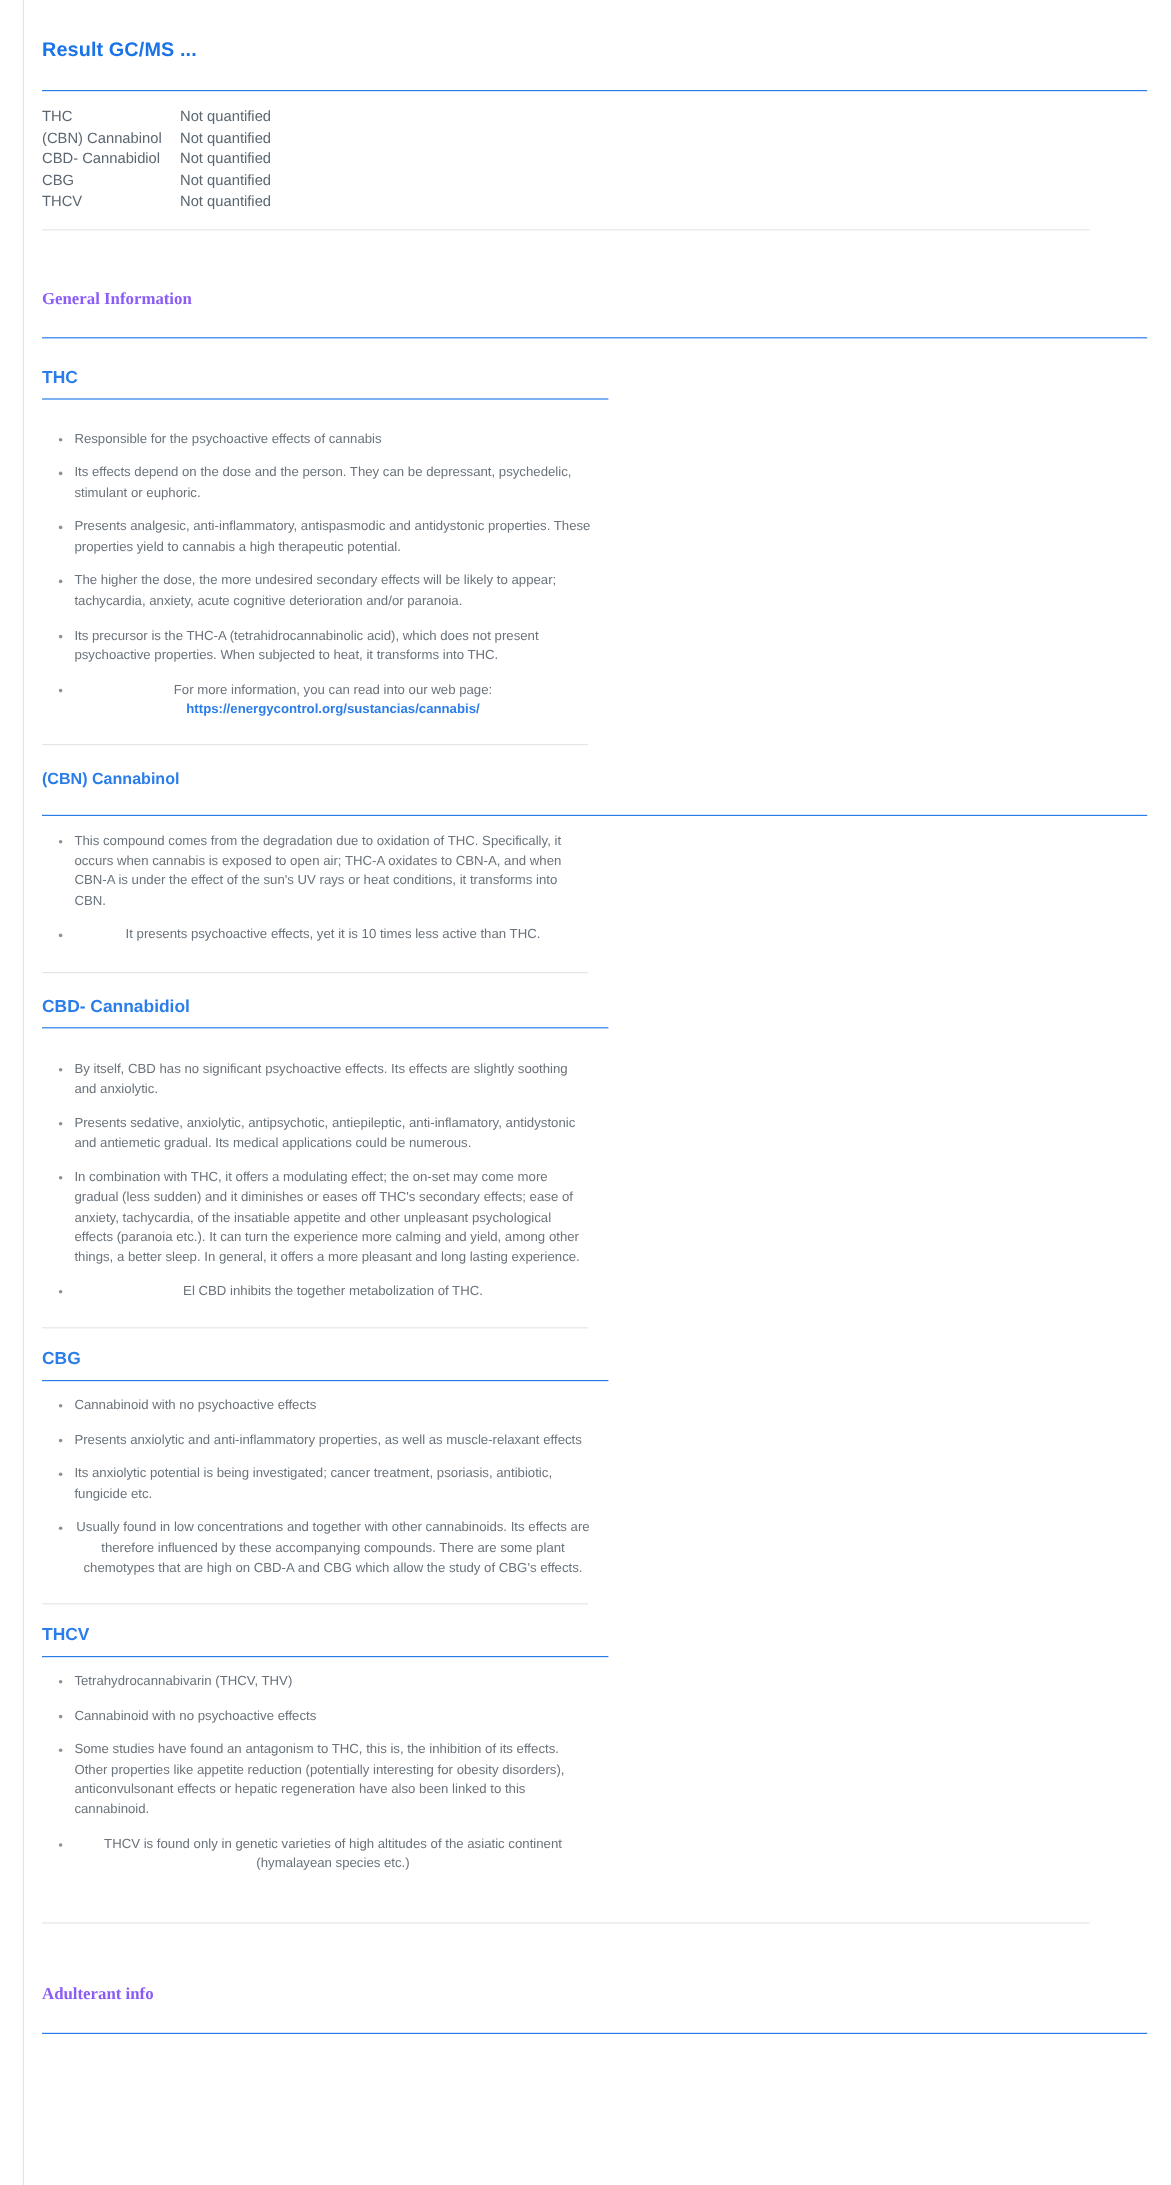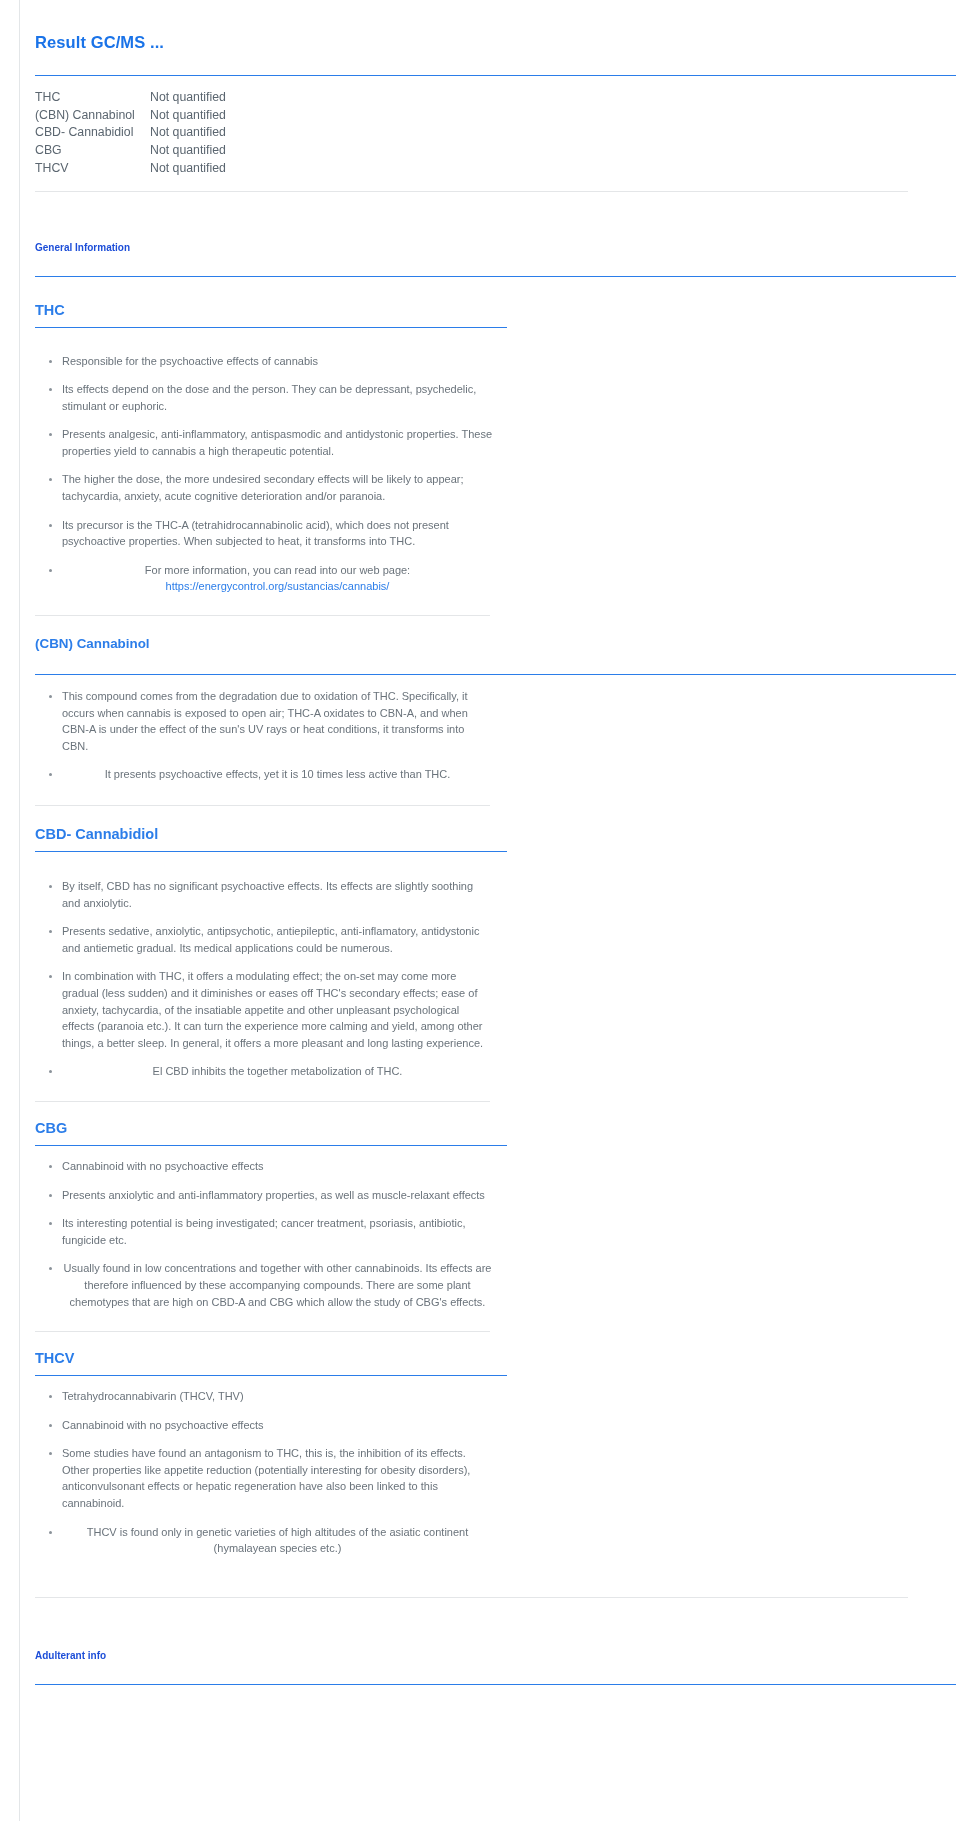--- a/index.html
+++ b/index.html
@@ -66,25 +66,26 @@
     border-collapse: collapse;
     margin-top: 13px;
     font-size: 12.3px;
     color: #5b6670;
   }
   table.results td { padding: 0 0 1.5px 0; vertical-align: top; line-height: 16.2px; }
   table.results td.name { width: 115px; padding-right: 8px; white-space: nowrap; }
   table.results td.value { white-space: nowrap; }
 
   h2.section {
-    color: #1d4ed8;
-    font-size: 10px;
+    color: #8b5cf6;
+    font-size: 14px;
     font-weight: bold;
     margin: 0;
     padding: 0;
+    font-family: Liberation Serif, serif;
   }
   h3.sub {
     color: #2b7de9;
     font-size: 14.5px;
     font-weight: bold;
     margin: 0;
     padding: 0;
   }
   h3.sub.small { font-size: 13.4px; }
 
@@ -105,21 +106,21 @@
   ul.bullets li:last-child { margin-bottom: 0; text-align: center; }
   ul.bullets li:before {
     content: "";
     position: absolute;
     left: 14px;
     top: 7px;
     width: 3px; height: 3px;
     background: #8a9299;
     border-radius: 50%;
   }
-  a.weblink { color: #2b7de9; text-decoration: none; }
+  a.weblink { color: #2b7de9; text-decoration: none; font-weight: bold; }
 </style>
 </head>
 <body>
 
 <div class="page-edge"></div>
 
 <div class="page">
   <div class="inner">
 
     <h1 class="title">Result GC/MS ...</h1>
@@ -206,21 +207,21 @@
     <hr class="rule-gray-short">
 
     <div style="height:18px"></div>
     <h3 class="sub">CBG</h3>
     <hr class="rule-blue-short">
 
     <div style="height:12px"></div>
     <ul class="bullets">
       <li>Cannabinoid with no psychoactive effects</li>
       <li>Presents anxiolytic and anti-inflammatory properties, as well as muscle-relaxant effects</li>
-      <li>Its interesting potential is being investigated; cancer treatment, psoriasis, antibiotic, fungicide etc.</li>
+      <li>Its anxiolytic potential is being investigated; cancer treatment, psoriasis, antibiotic, fungicide etc.</li>
       <li>Usually found in low concentrations and together with other cannabinoids. Its effects are therefore influenced by these accompanying compounds. There are some plant chemotypes that are high on CBD-A and CBG which allow the study of CBG's effects.</li>
     </ul>
 
     <div style="height:21px"></div>
     <hr class="rule-gray-short">
 
     <div style="height:18px"></div>
     <h3 class="sub">THCV</h3>
     <hr class="rule-blue-short">
 

